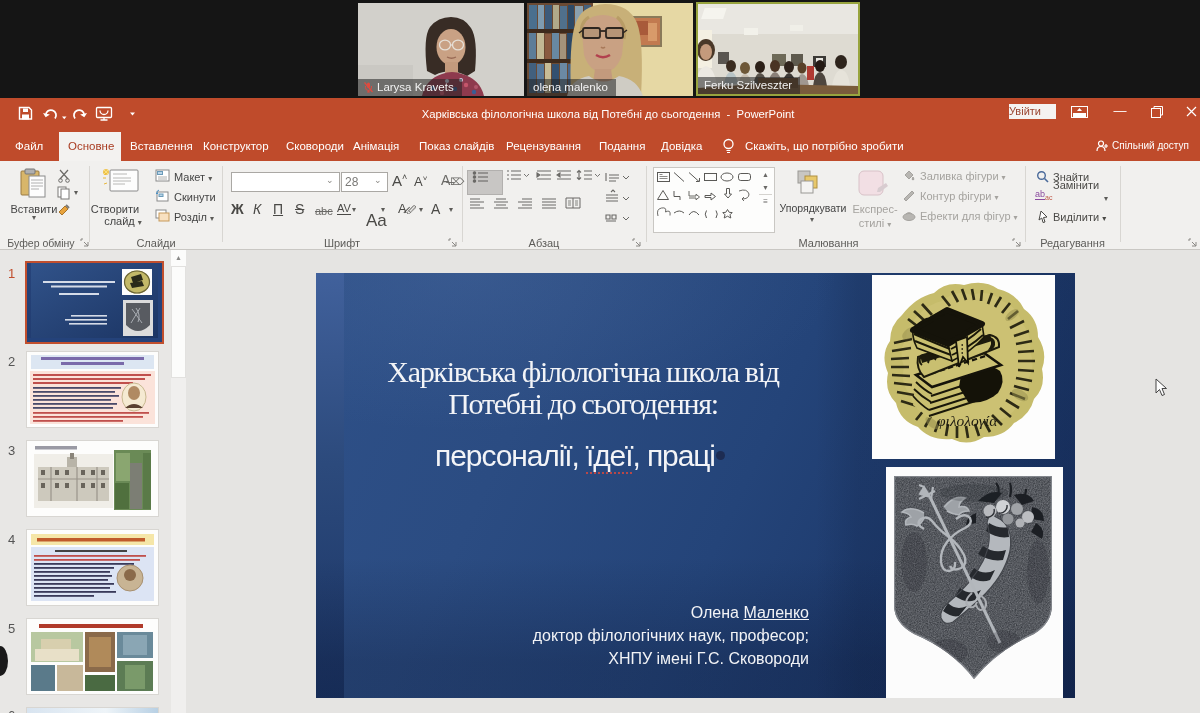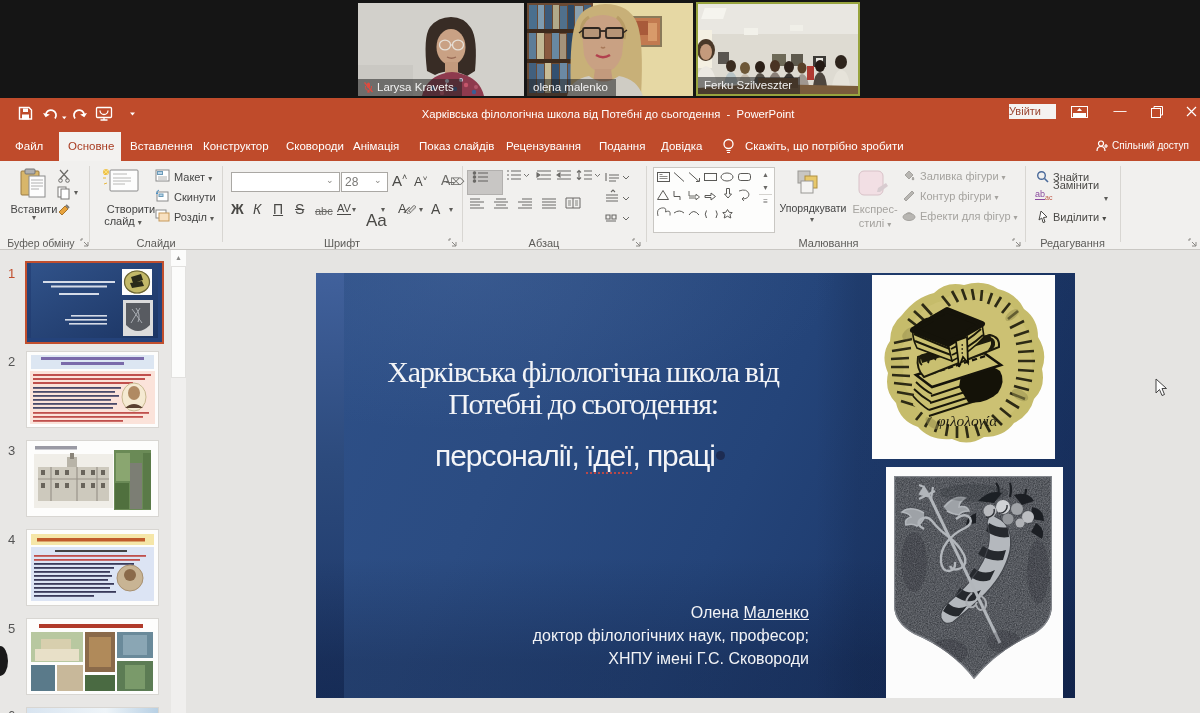--- a/index.html
+++ b/index.html
@@ -268,21 +268,21 @@
     <path d="M9 1 l3 3" stroke="#7a7976" stroke-width="2"></path>
   </svg>
 
   <svg class="abs" style="left:102px;top:7px;" width="40" height="30" viewBox="0 0 40 30">
     <rect x="8" y="2" width="28" height="21" rx="1" fill="#fdfdfd" stroke="#8a8a8a"></rect>
     <path d="M11 6 h14 M11 10 h18 M11 13 h18 M11 16 h12" stroke="#b8b8b6"></path>
     <path d="M2 4 l3 1 -2 2 z M1 10 l3 0 M2 16 l3 -1" stroke="#e8b83d" fill="#e8b83d"></path>
     <circle cx="4" cy="4" r="3" fill="#f0c040" opacity="0.9"></circle>
     <path d="M2 2 l4 4 M6 2 l-4 4" stroke="#f8e080" stroke-width="1"></path>
   </svg>
-  <div class="abs" style="left:100px;top:42px;width:62px;text-align:center;">Створити</div>
+  <div class="abs" style="left:84px;top:42px;width:62px;text-align:center;">Створити</div>
   <div class="abs" style="left:92px;top:54px;width:62px;text-align:center;">слайд <span style="font-size:8px;color:#5c5b58;">▾</span></div>
   <svg class="abs" style="left:155px;top:8px;" width="15" height="13" viewBox="0 0 15 13">
     <rect x="1" y="1" width="13" height="11" fill="#fff" stroke="#8a8a8a"></rect>
     <rect x="2.5" y="2.5" width="5" height="3" fill="#b8d4e8" stroke="#6a9ab8"></rect>
     <path d="M3 8 h9 M3 10 h9" stroke="#b0b0ae"></path>
   </svg>
   <div class="abs" style="left:174px;top:10px;">Макет <span style="font-size:8px;color:#5c5b58;">▾</span></div>
   <svg class="abs" style="left:155px;top:28px;" width="15" height="13" viewBox="0 0 15 13">
     <rect x="2" y="3" width="11" height="9" fill="#fff" stroke="#8a8a8a"></rect>
     <path d="M4 1 q-3 1 -2 4 l-1 -1 m1 1 l1 -1" stroke="#4a90c4" fill="none"></path>

